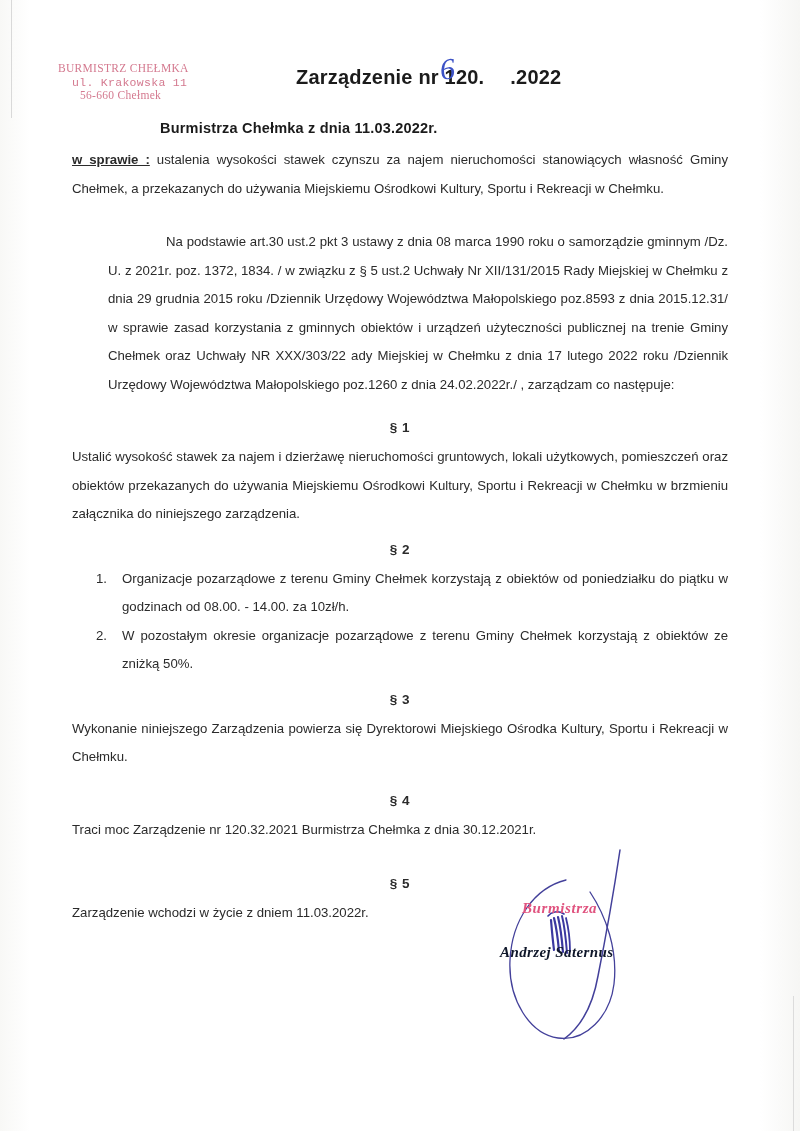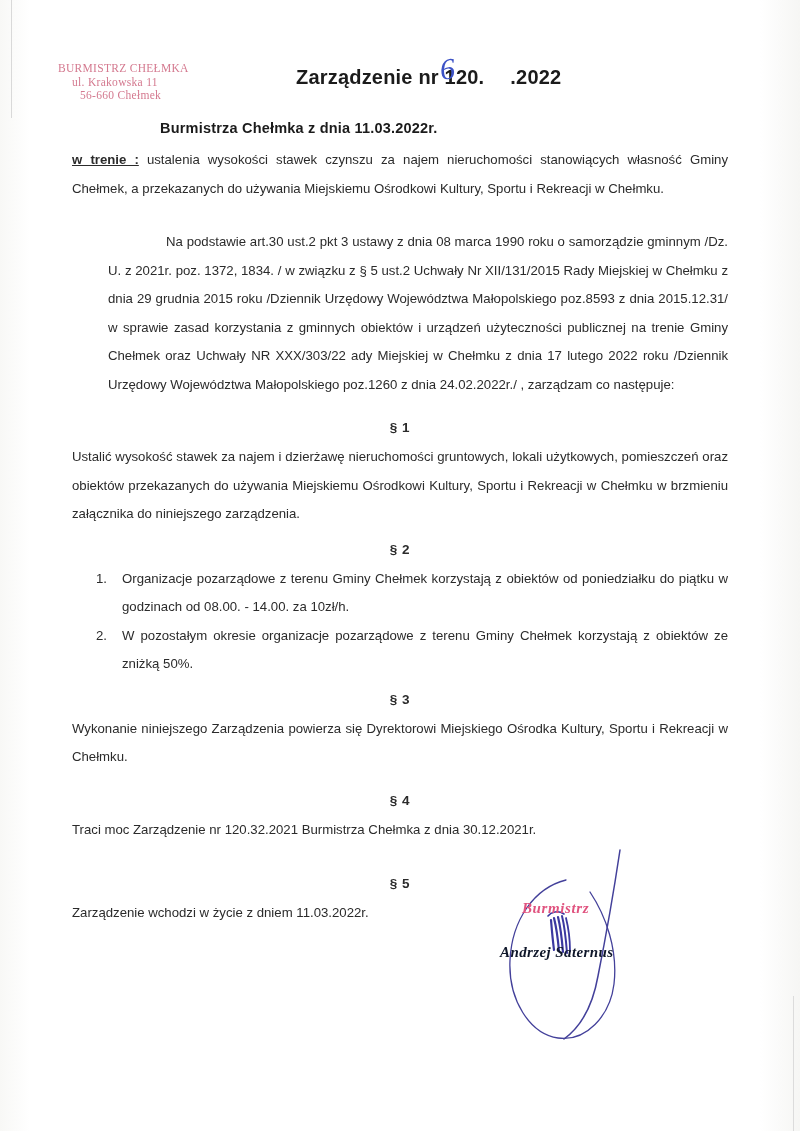--- a/index.html
+++ b/index.html
@@ -42,21 +42,21 @@
     left: 58px;
     top: 62px;
     color: #d4798f;
     font-family: "Liberation Serif", serif;
     font-size: 11.5px;
     line-height: 13.5px;
     letter-spacing: 0.3px;
     white-space: nowrap;
   }
   .office-stamp .ln1 { display:block; }
-  .office-stamp .ln2 { display:block; padding-left: 14px; }
+  .office-stamp .ln2 { display:block; padding-left: 14px; font-family: Liberation Mono, monospace; }
   .office-stamp .ln3 { display:block; padding-left: 22px; }
 
   
   .title-line-1 {
     position: absolute;
     left: 296px;
     top: 66px;
     font-size: 20px;
     font-weight: bold;
     color: #1b1b1b;
@@ -194,21 +194,21 @@
 
   <div class="title-line-1">
     <span>Zarządzenie nr 120.</span><span class="title-gap"></span><span>.2022</span>
   </div>
   <div class="hand-six">6</div>
   <div class="title-line-2">Burmistrza Chełmka z dnia  11.03.2022r.</div>
 
   <div class="doc-body">
 
     <p class="para">
-      <span class="subject-label">w trenie :</span><span> ustalenia wysokości stawek czynszu za najem nieruchomości stanowiących własność Gminy Chełmek, a przekazanych do używania Miejskiemu Ośrodkowi Kultury, Sportu i Rekreacji w Chełmku.</span>
+      <span class="subject-label">w sprawie :</span><span> ustalenia wysokości stawek czynszu za najem nieruchomości stanowiących własność Gminy Chełmek, a przekazanych do używania Miejskiemu Ośrodkowi Kultury, Sportu i Rekreacji w Chełmku.</span>
     </p>
 
     <div class="block-gap-lg"></div>
 
     <p class="para indent-first">Na podstawie art.30 ust.2 pkt 3 ustawy z dnia 08 marca 1990 roku o samorządzie gminnym /Dz. U. z 2021r. poz. 1372, 1834. / w związku z § 5 ust.2 Uchwały Nr XII/131/2015 Rady Miejskiej w Chełmku z dnia 29 grudnia 2015 roku   /Dziennik Urzędowy Województwa Małopolskiego poz.8593 z dnia 2015.12.31/ w sprawie zasad korzystania z gminnych obiektów i urządzeń użyteczności publicznej na trenie Gminy Chełmek oraz Uchwały NR XXX/303/22 ady Miejskiej w Chełmku z dnia 17 lutego 2022 roku /Dziennik Urzędowy Województwa Małopolskiego poz.1260 z dnia 24.02.2022r./  , zarządzam co następuje:</p>
 
     <div class="block-gap-md"></div>
 
     <p class="section-mark">§ 1</p>
     <p class="para">Ustalić wysokość stawek  za najem i dzierżawę nieruchomości gruntowych, lokali użytkowych, pomieszczeń oraz obiektów przekazanych do używania Miejskiemu Ośrodkowi Kultury, Sportu i Rekreacji w Chełmku w brzmieniu załącznika do niniejszego zarządzenia.</p>
@@ -251,17 +251,17 @@
       <path d="M 126 -8 C 120 32, 112 78, 104 118 C 99 146, 88 168, 70 181" fill="none" stroke="#43409a" stroke-width="1.5" stroke-linecap="round"></path>
 
       <path d="M 57 62 C 58 74, 59 84, 60 92" fill="none" stroke="#3b38a0" stroke-width="2.2" stroke-linecap="round"></path>
       <path d="M 60 60 C 63 72, 64 82, 65 93" fill="none" stroke="#3b38a0" stroke-width="2.2" stroke-linecap="round"></path>
       <path d="M 64 59 C 67 71, 68 82, 69 94" fill="none" stroke="#3b38a0" stroke-width="2.2" stroke-linecap="round"></path>
       <path d="M 68 58 C 71 70, 72 82, 73 95" fill="none" stroke="#3b38a0" stroke-width="2.0" stroke-linecap="round"></path>
       <path d="M 72 60 C 75 72, 76 83, 76 93" fill="none" stroke="#3b38a0" stroke-width="1.8" stroke-linecap="round"></path>
       <path d="M 54 58 C 57 54, 64 52, 70 56" fill="none" stroke="#3b38a0" stroke-width="1.6" stroke-linecap="round"></path>
     </svg>
 
-    <div class="sig-stamp-title">Burmistrz</div>
+    <div class="sig-stamp-title">Burmistrza</div>
     <div class="sig-stamp-name">Andrzej Saternus</div>
   </div>
 
 </div>
 
 </body></html>

